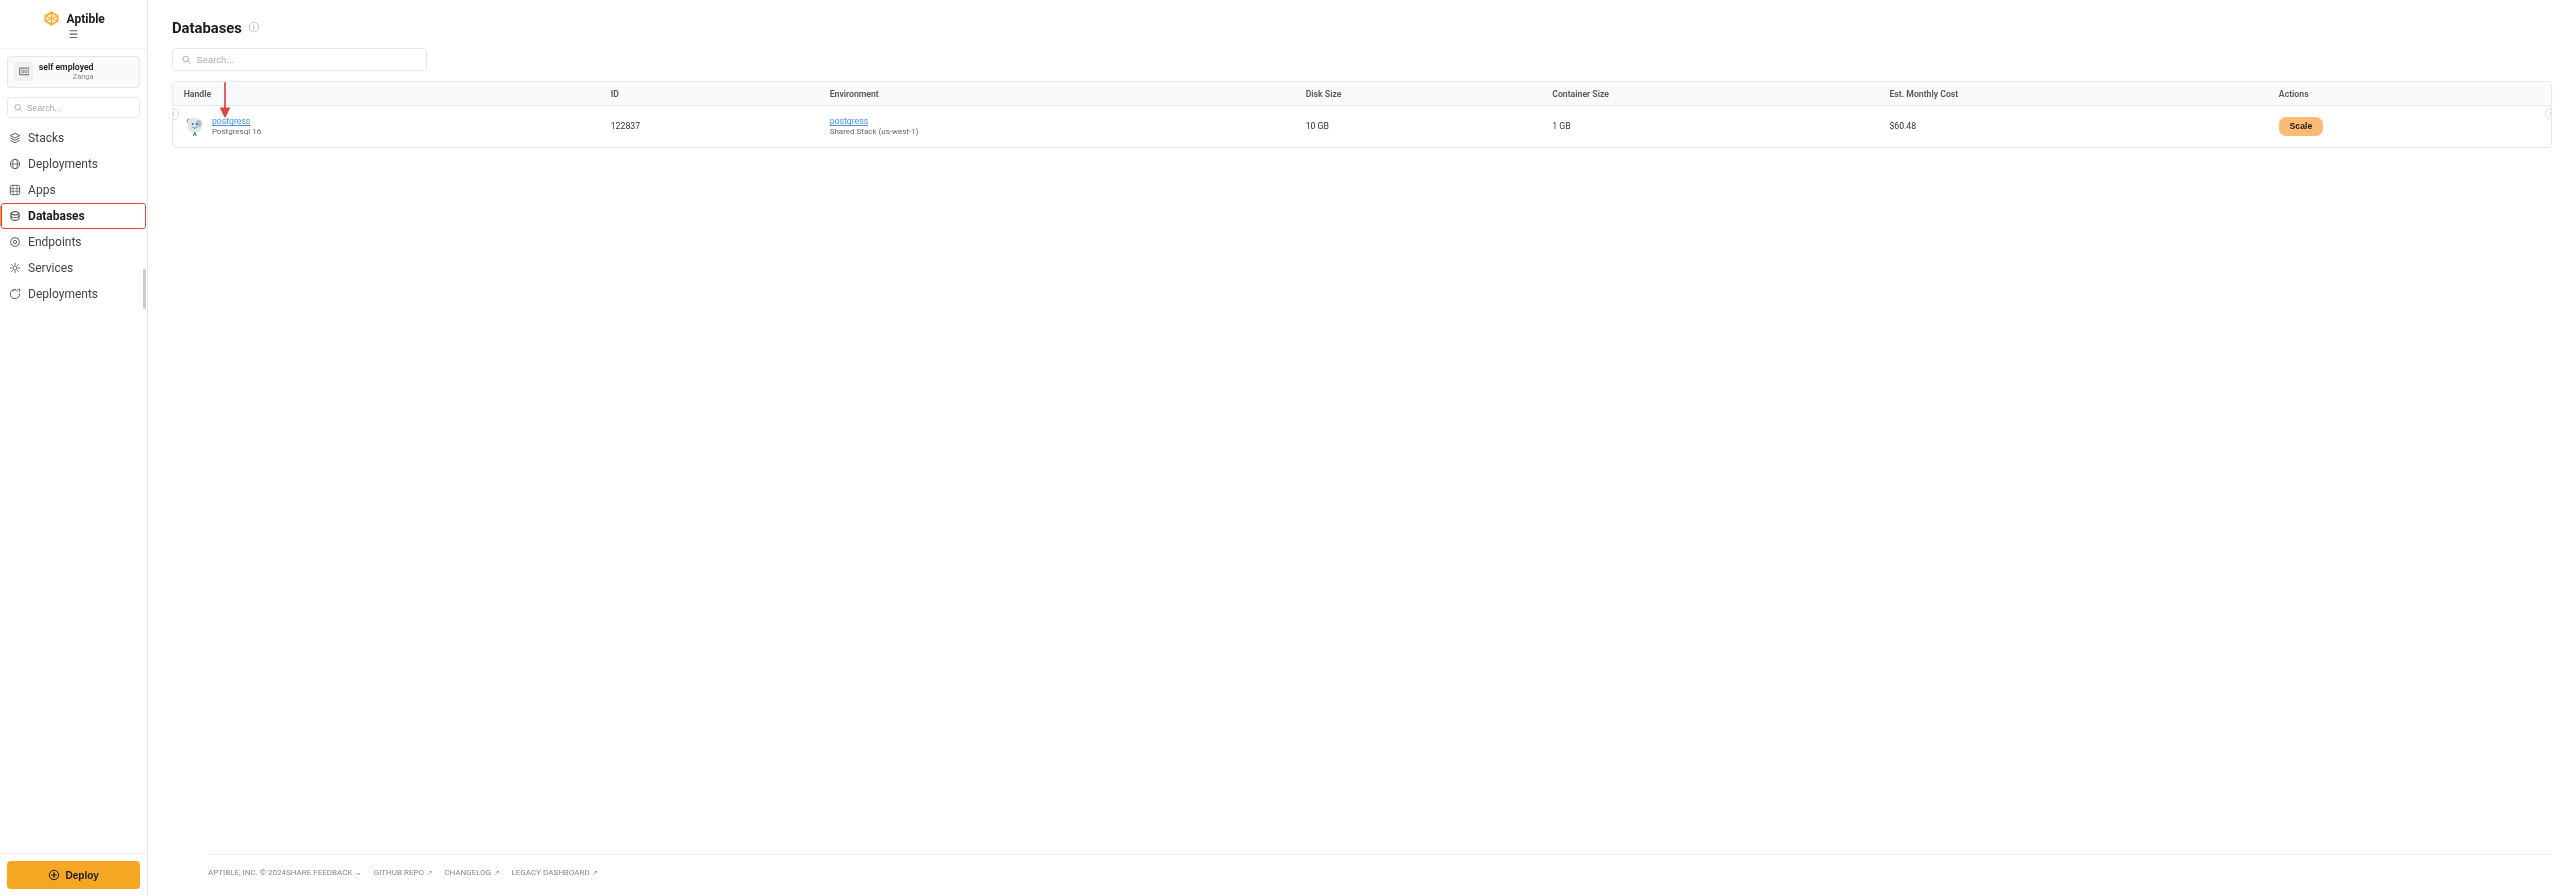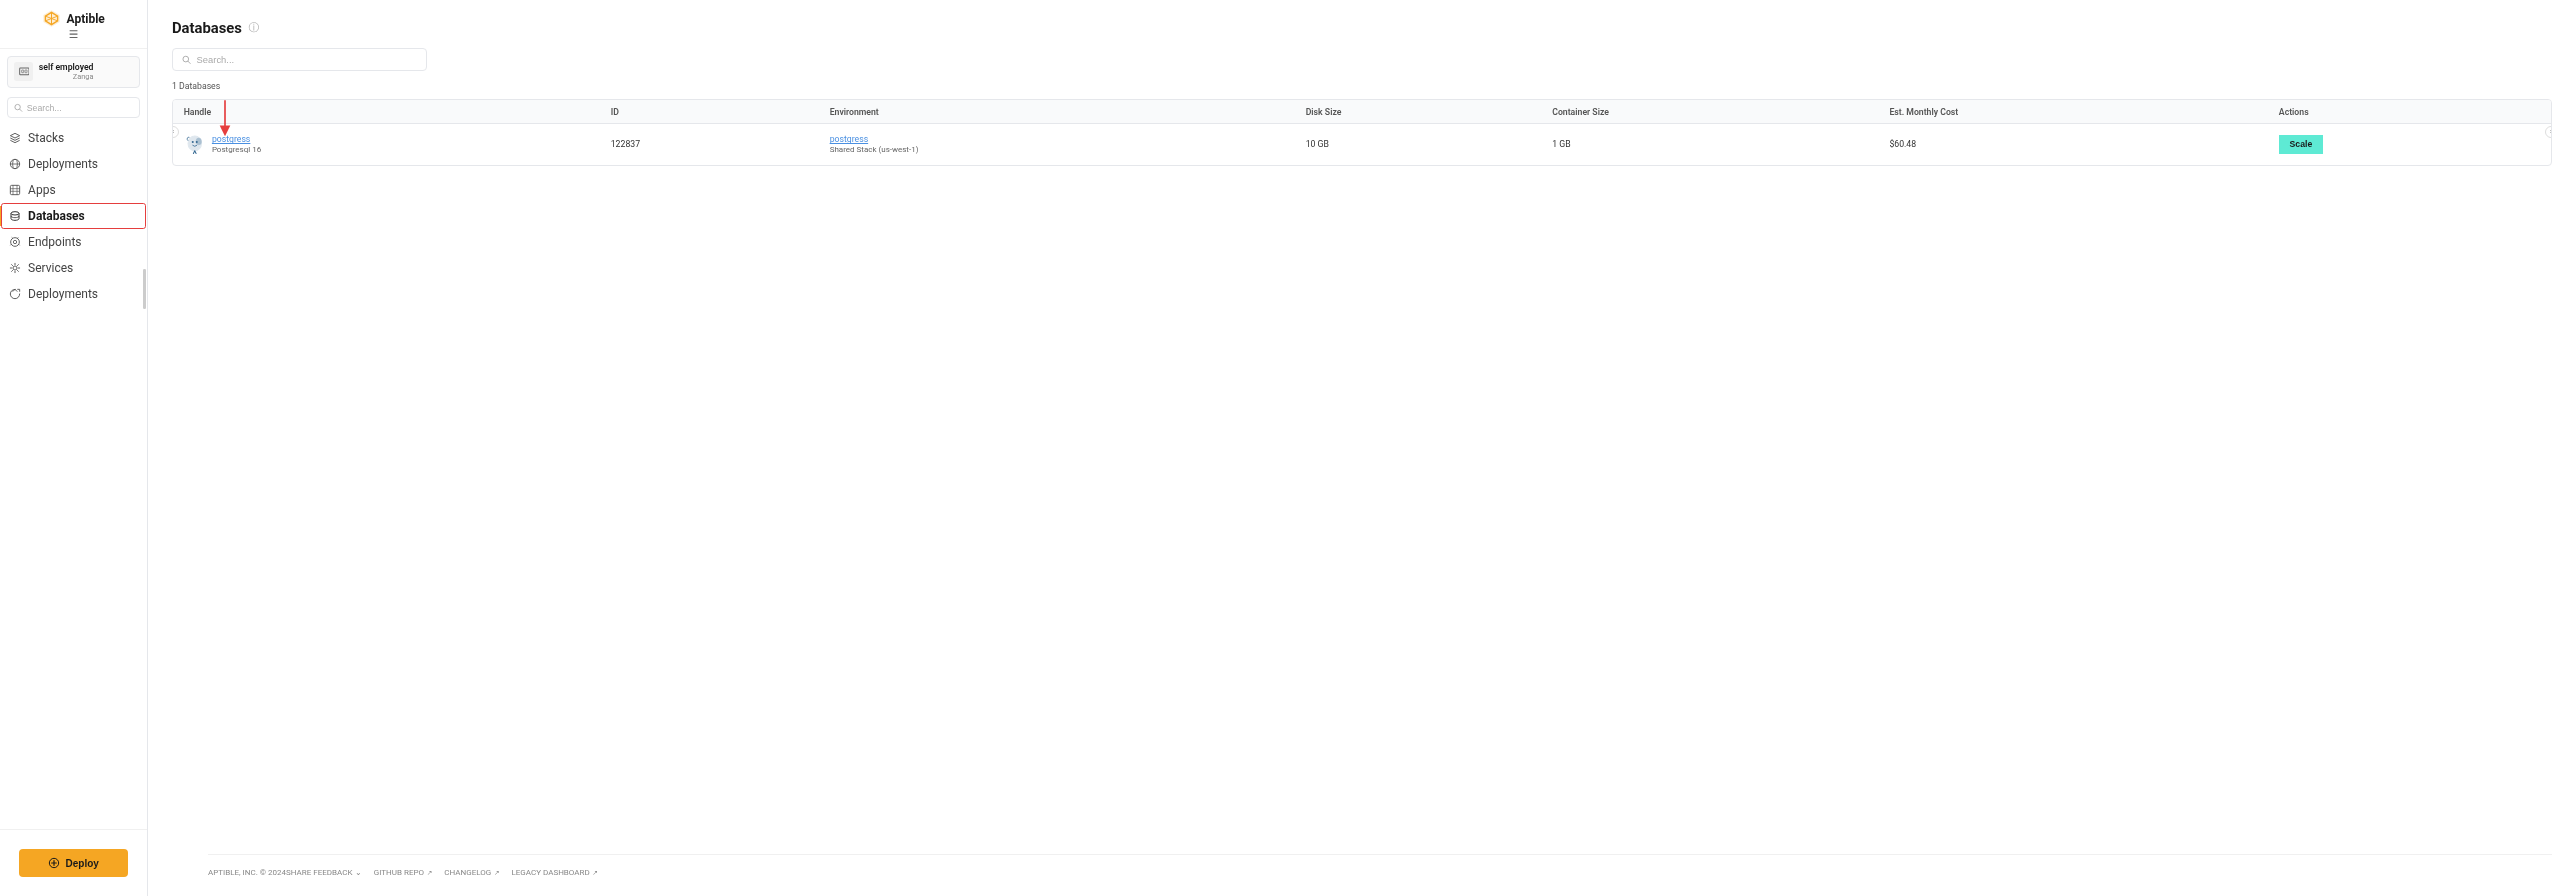--- a/index.html
+++ b/index.html
@@ -132,21 +132,21 @@
       width: 12px;
       height: 12px;
       display: flex;
       align-items: center;
       justify-content: center;
       flex-shrink: 0;
     }
 
     .sidebar-bottom {
       margin-top: auto;
-      padding: 19px;
+      padding: 7px;
       border-top: 0.7px solid #f0f0f0;
     }
     .deploy-btn {
       width: 100%;
       background: #f5a623;
       border: none;
       border-radius: 4px;
       padding: 8px;
       font-size: 10px;
       font-weight: 600;
@@ -290,23 +290,23 @@
       justify-content: center;
       cursor: pointer;
       font-size: 6.7px;
       color: #666;
       z-index: 10;
     }
     .scroll-left { left: -6px; }
     .scroll-right { right: -6px; }
 
     .scale-btn {
-      background: #5eead4;
+      background: #fdba74;
       border: none;
-      border-radius: 0;
+      border-radius: 7px;
       padding: 4.7px 10.7px;
       font-size: 8.7px;
       font-weight: 600;
       color: #1a1a1a;
       cursor: pointer;
     }
 
     
     .footer {
       margin-top: auto;
@@ -486,21 +486,20 @@
   </div>
 
   <div class="main-search">
     <svg width="9.4" height="9.4" viewBox="0 0 14 14" fill="none">
       <circle cx="6" cy="6" r="4.5" stroke="#aaa" stroke-width="1.5"></circle>
       <line x1="9.5" y1="9.5" x2="13" y2="13" stroke="#aaa" stroke-width="1.5" stroke-linecap="round"></line>
     </svg>
     <input type="text" placeholder="Search..." style="">
   </div>
 
-  <p class="db-count">1 Databases</p>
 
   <div class="table-wrapper">
 
     <div class="scroll-left">‹</div>
 
     <div class="table-scroll">
       <table>
         <thead>
           <tr>
             <th>Handle</th>

